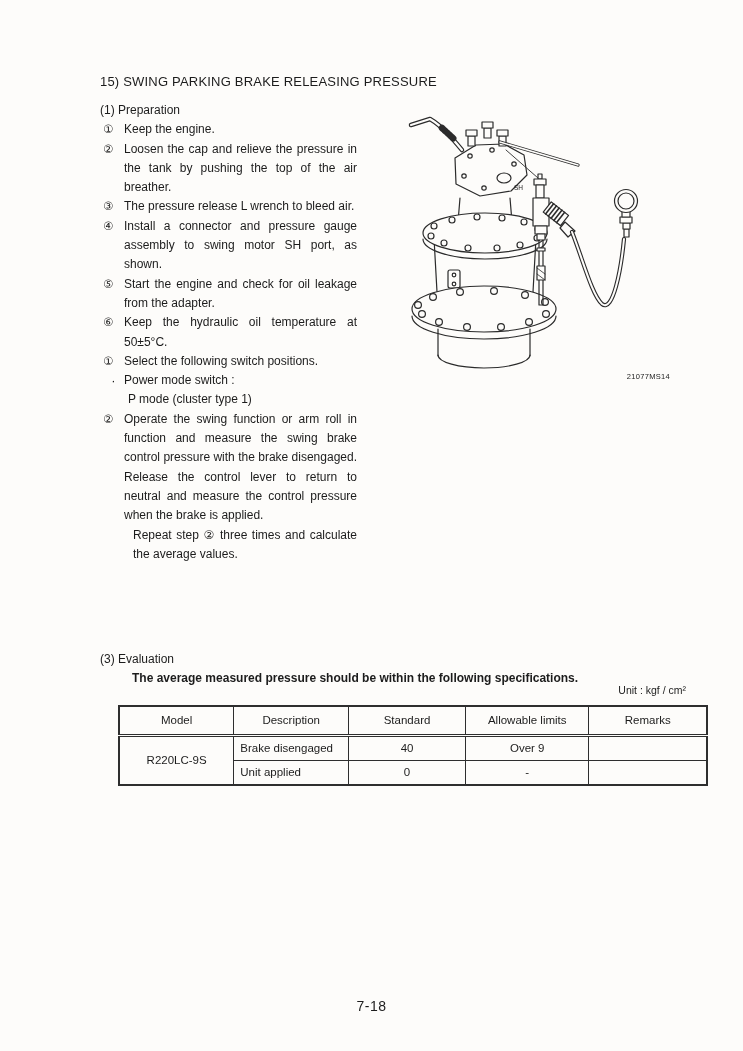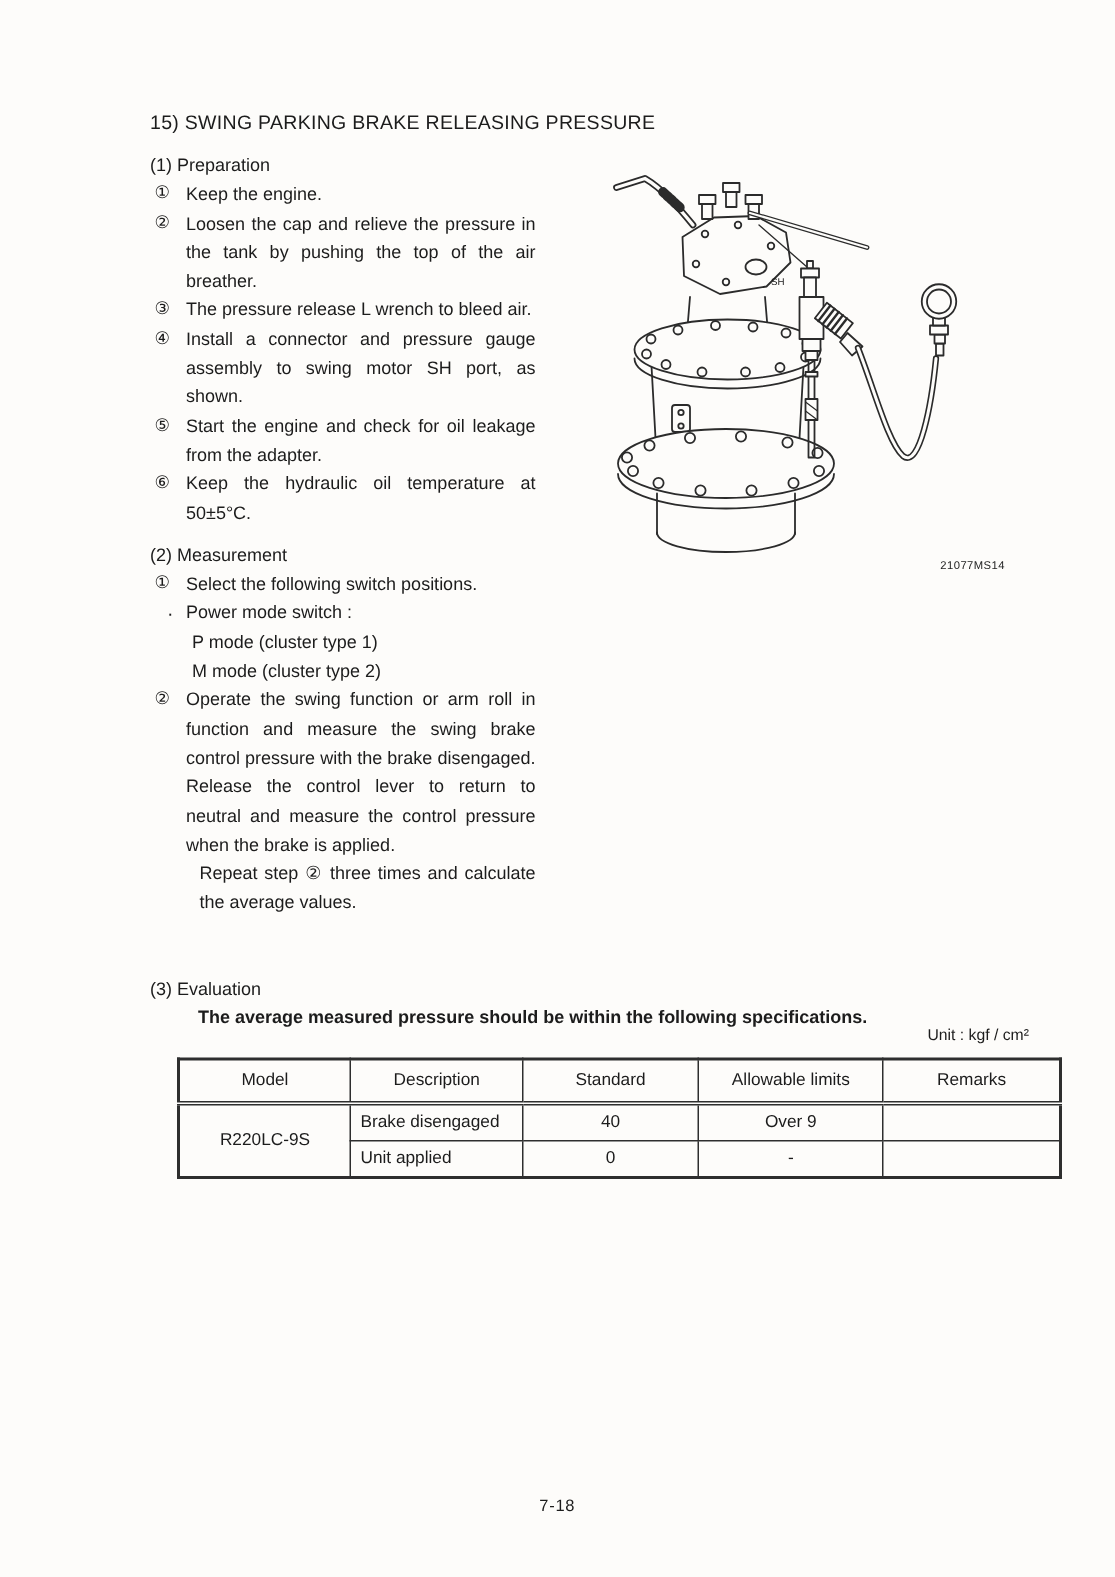--- a/index.html
+++ b/index.html
@@ -50,21 +50,21 @@
   table.spec thead th { height:29px; border-bottom:3px double #2e2e2e; text-align:center; }
   table.spec tbody td { height:25px; text-align:center;margin-top:44px; }
   table.spec td.desc { text-align:left; padding-left:6px; }
   .figure { position:absolute; left:398px; top:98px; width:280px; height:292px; }
   .fig-caption {
     position:absolute; left:558px; top:372px; width:112px;
     text-align:right; font-size:7.5px; letter-spacing:.3px; color:#222;
   }
   .pageno {
     position:absolute; top:998px; left:0; width:100%;
-    text-align:center; font-size:11px; letter-spacing:.5px;
+    text-align:center; font-size:14px; letter-spacing:.5px;
   }
 </style>
 </head>
 <body>
 
 <div class="title">15) SWING PARKING BRAKE RELEASING PRESSURE</div>
 
 <div class="col-text">
 
   <div class="sec-h">(1) Preparation</div>
@@ -87,32 +87,30 @@
   </div>
   <div class="step">
     <span class="marker">⑤</span>
     <div class="stext jtext">Start the engine and check for oil leakage from the adapter.</div>
   </div>
   <div class="step">
     <span class="marker">⑥</span>
     <div class="stext jtext">Keep the hydraulic oil temperature at 50±5°C.</div>
   </div>
 
-  <div class="sec-h gap">(2) Measurement</div>
 
   <div class="step">
     <span class="marker">①</span>
     <div class="stext">Select the following switch positions.</div>
   </div>
   <div class="step">
     <span class="marker bullet">·</span>
     <div class="stext">Power mode switch :</div>
   </div>
   <div class="mode-line">P mode (cluster type 1)</div>
-  <div class="mode-line">M mode (cluster type 2)</div>
   <div class="step">
     <span class="marker">②</span>
     <div class="stext jtext">Operate the swing function or arm roll in function and measure the swing brake control pressure with the brake disengaged.  Release the control lever to return to neutral and measure the control pressure when the brake is applied.</div>
   </div>
   <div class="note-line jtext">Repeat step ② three times and calculate the average values.</div>
 
 </div>
 
 <div class="sec3">
   <div class="sec-h">(3) Evaluation</div>

